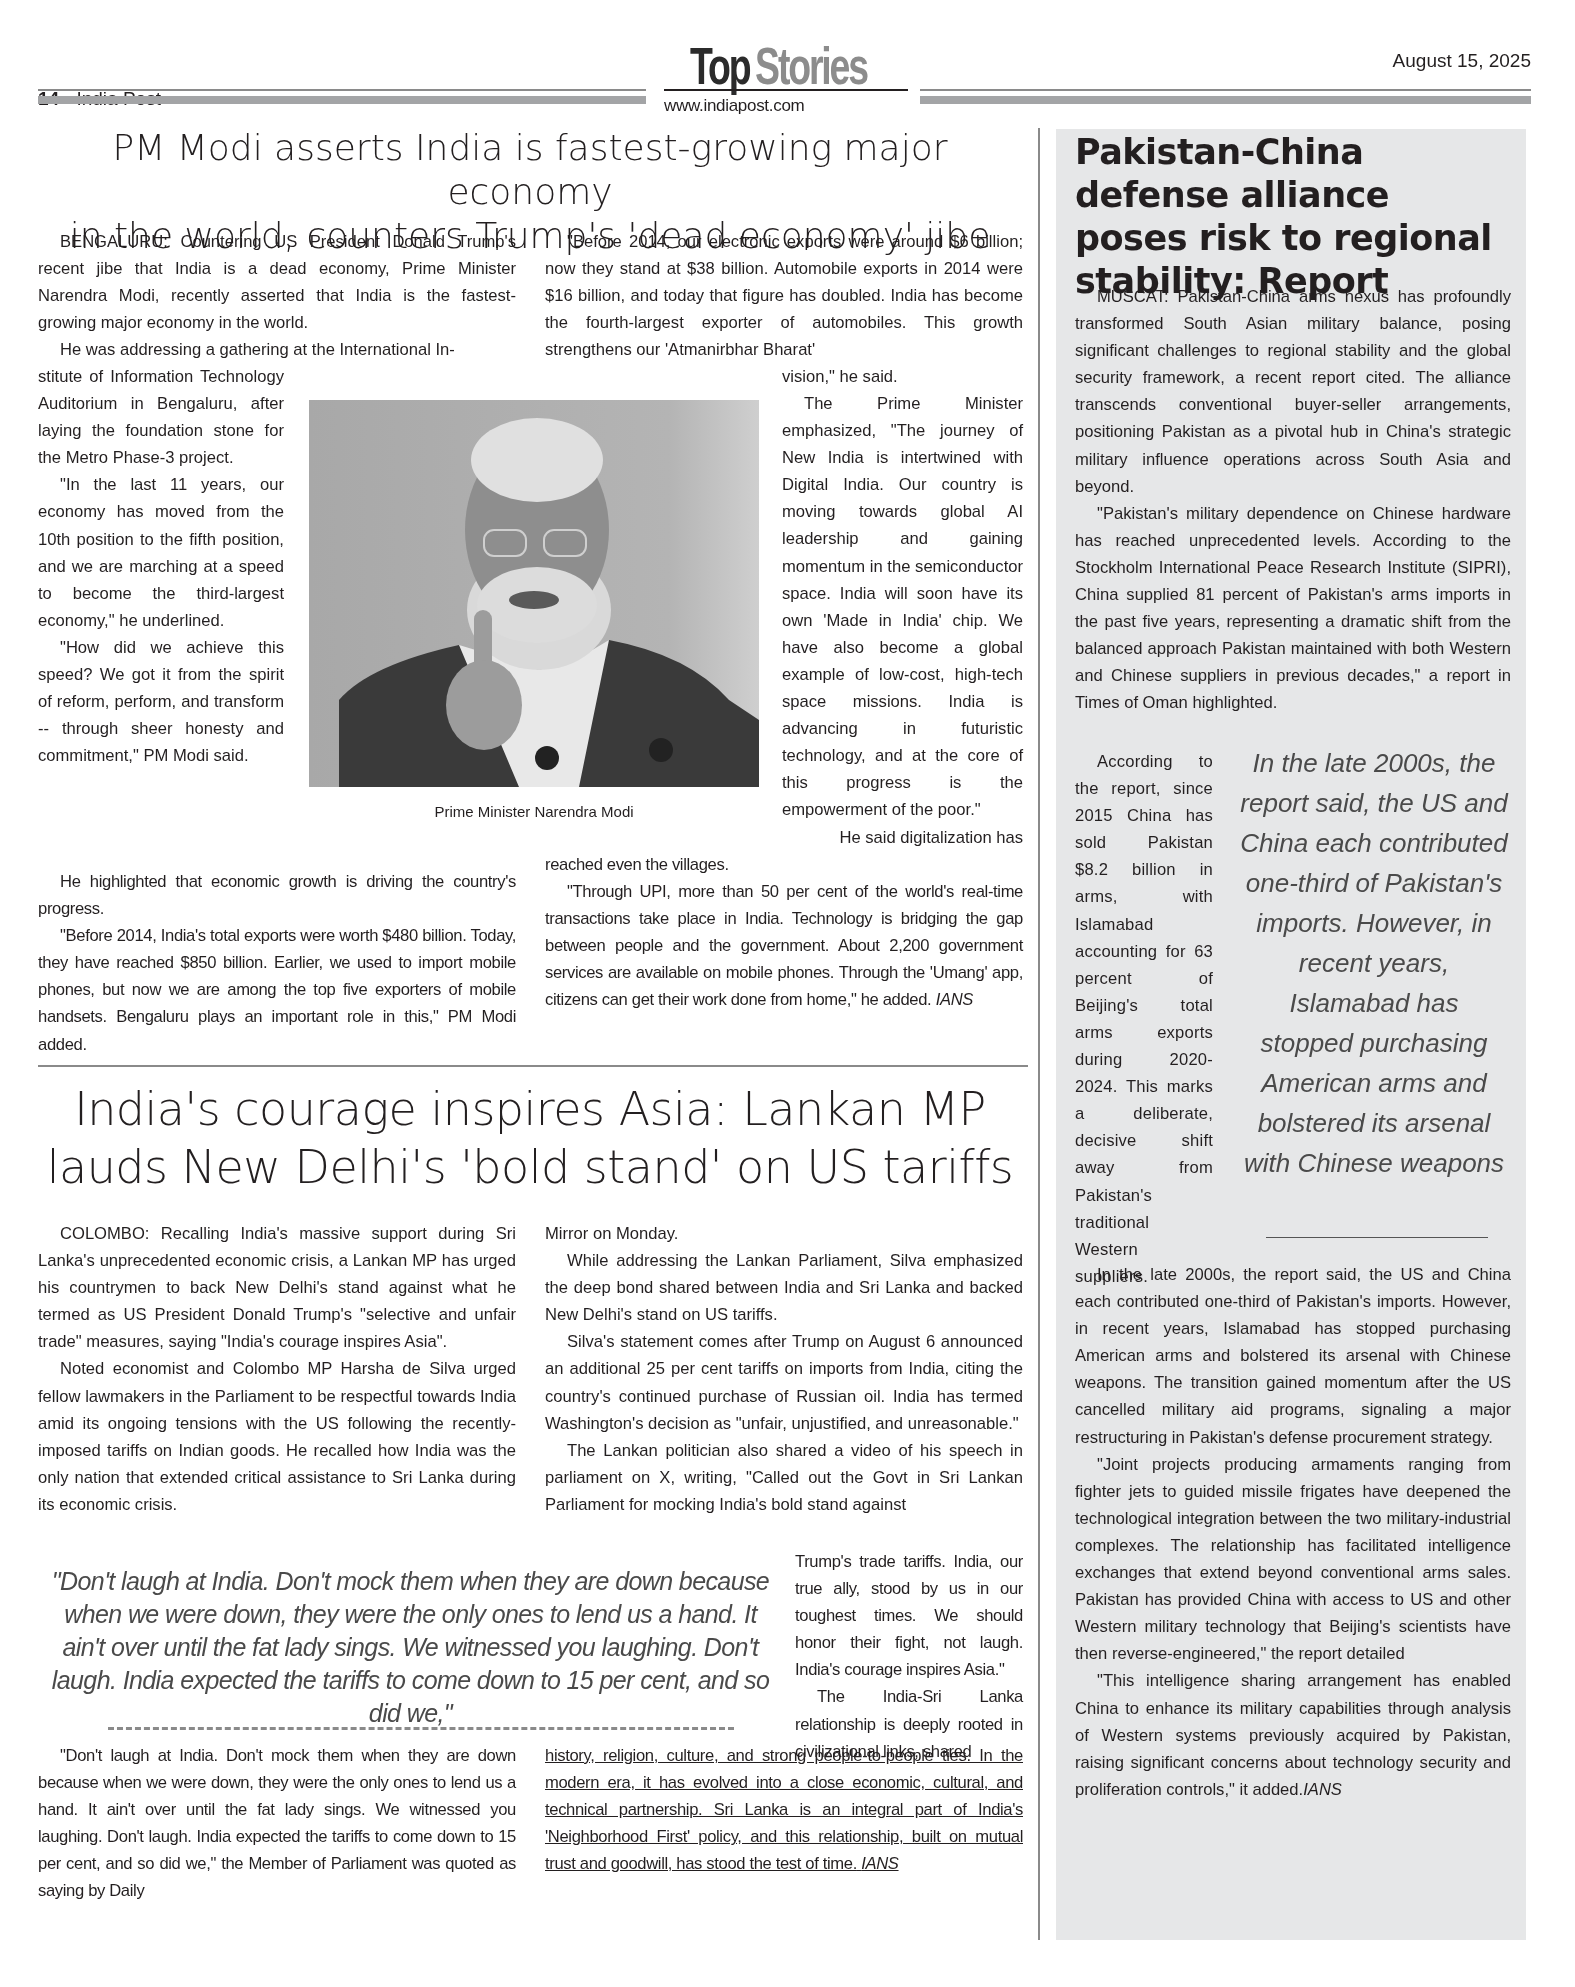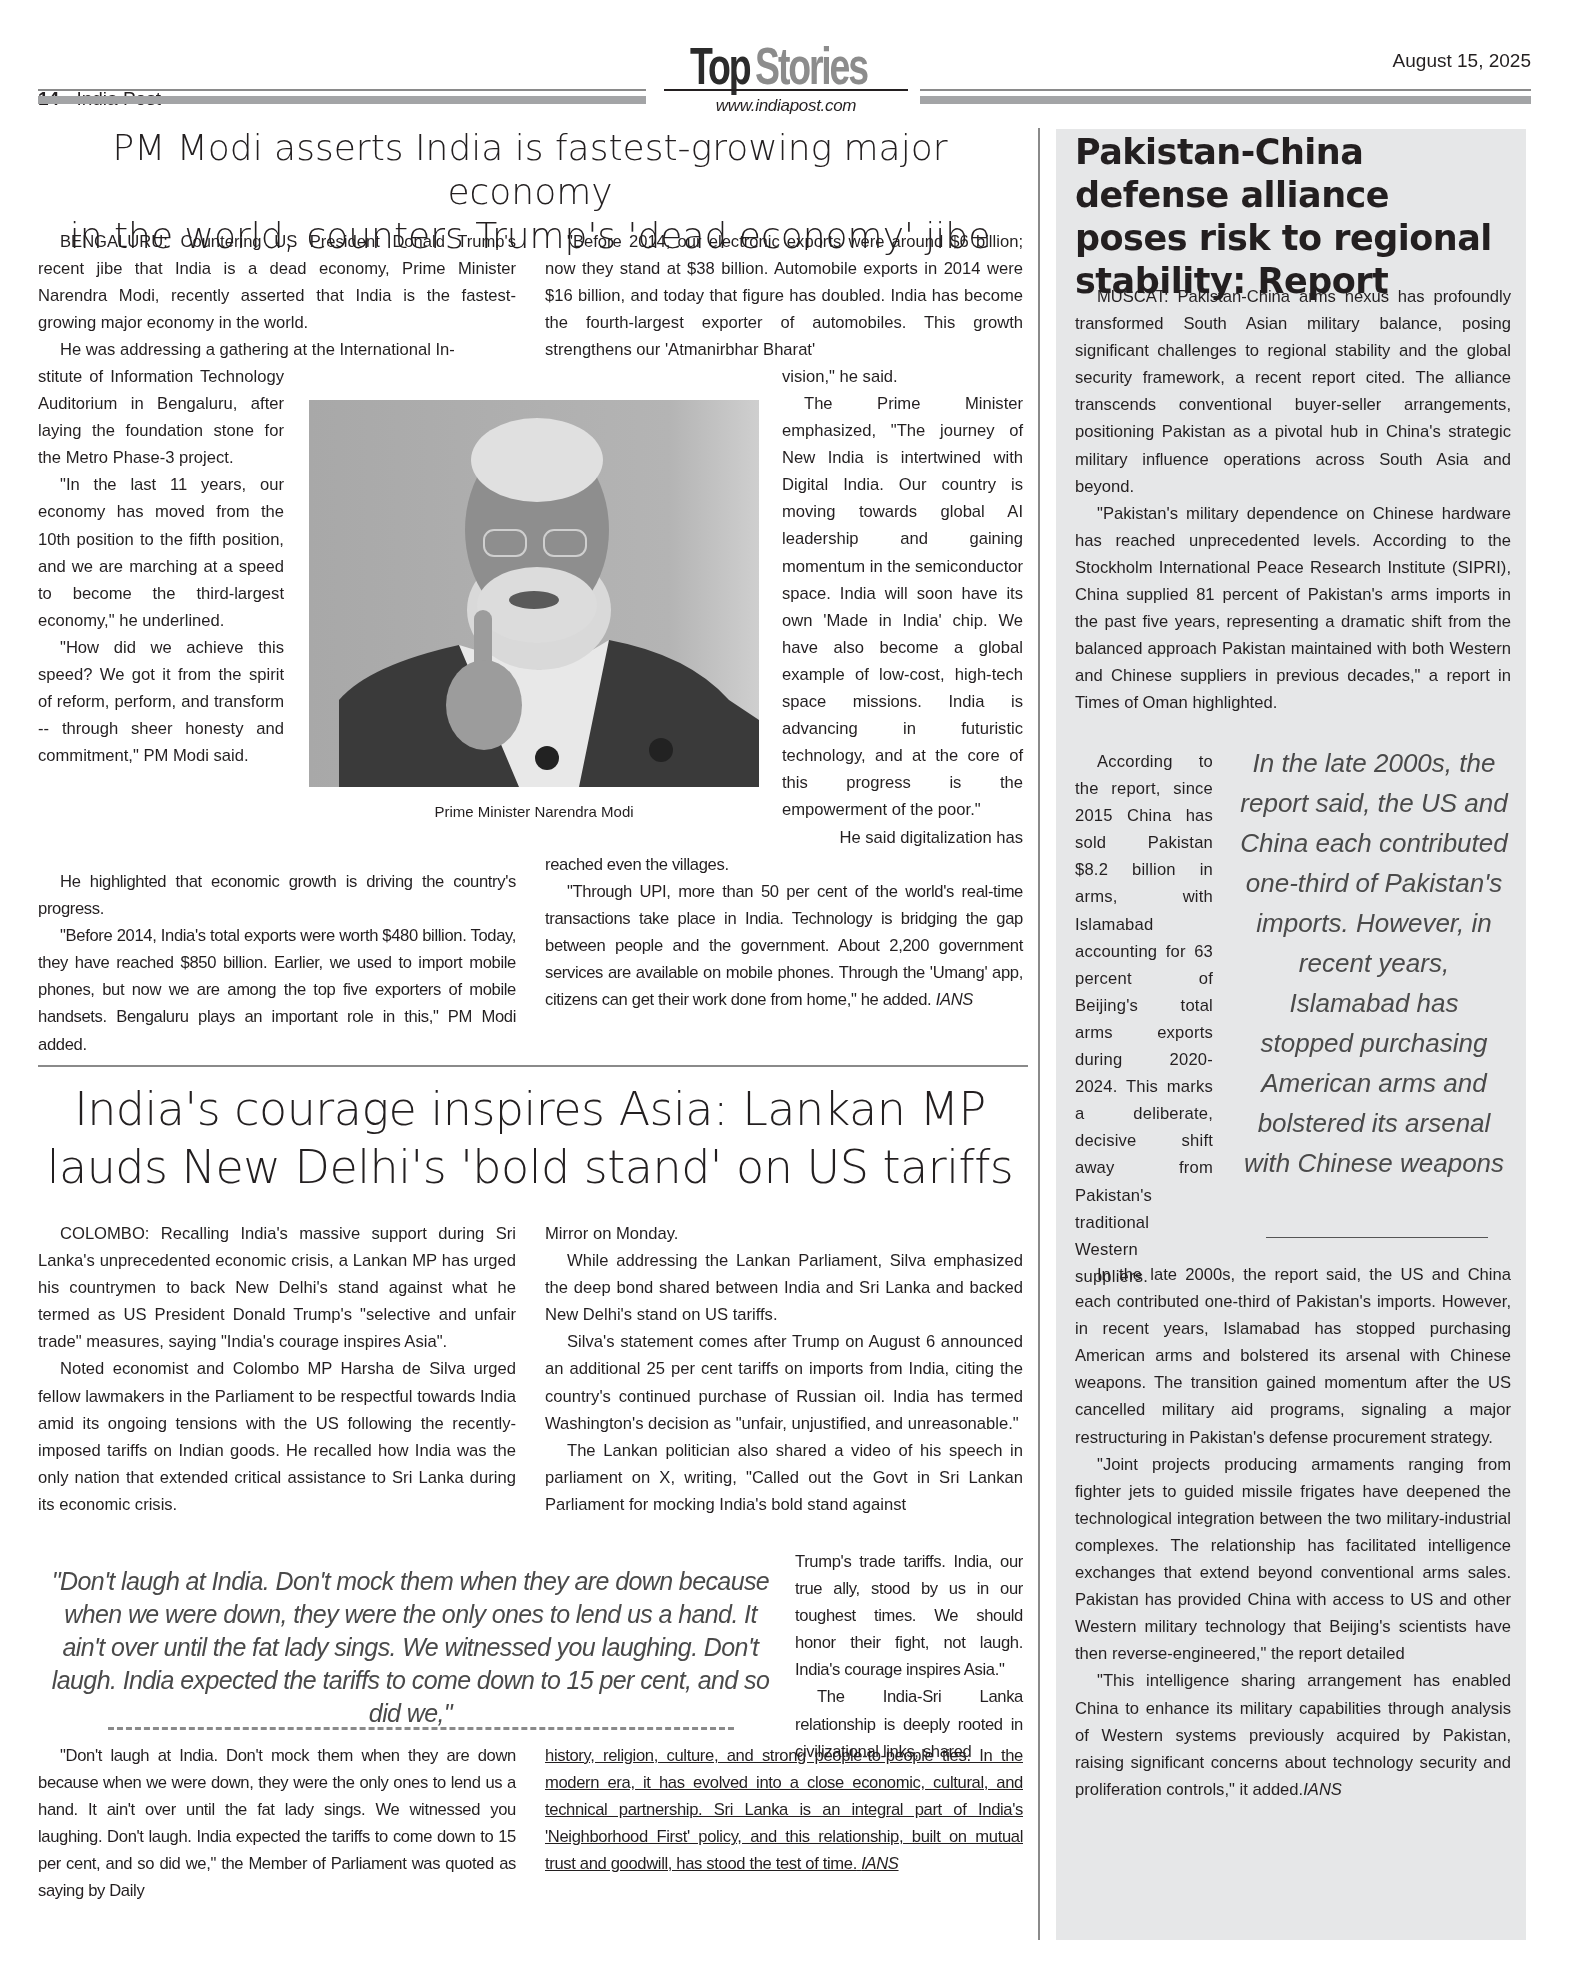--- a/index.html
+++ b/index.html
@@ -37,21 +37,21 @@
   <span class="page-num">14</span>
   <span style="margin-left:12px;">India Post</span>
 </div>
 <div class="abs rule-thin" style="left:38px;top:89px;width:608px;"></div>
 <div class="abs rule-thick" style="left:38px;top:96px;width:608px;"></div>
 
 <div class="abs mast" style="left:690px;top:40px;">
   <span class="top">Top</span><span class="stories" style="margin-left:8px;">Stories</span>
 </div>
 <div class="abs" style="left:664px;top:89px;width:244px;height:2px;background:#231f20;"></div>
-<div class="abs url" style="left:664px;top:96px;width:244px;text-align:center;font-style:italic;">www.indiapost.com</div>
+<div class="abs url" style="left:664px;top:96px;width:244px;text-align:left;">www.indiapost.com</div>
 
 <div class="abs hdr-text" style="right:44px;top:50px;">August 15, 2025</div>
 <div class="abs rule-thin" style="left:920px;top:89px;width:611px;"></div>
 <div class="abs rule-thick" style="left:920px;top:96px;width:611px;"></div>
 
 <div class="abs vline" style="left:1038px;top:128px;height:1812px;"></div>
 
 <div class="abs hl-light" style="left:30px;top:126px;width:1000px;font-size:36px;">
   <div>PM Modi asserts India is fastest-growing major economy</div>
   <div>in the world, counters Trump's 'dead economy' jibe</div>

